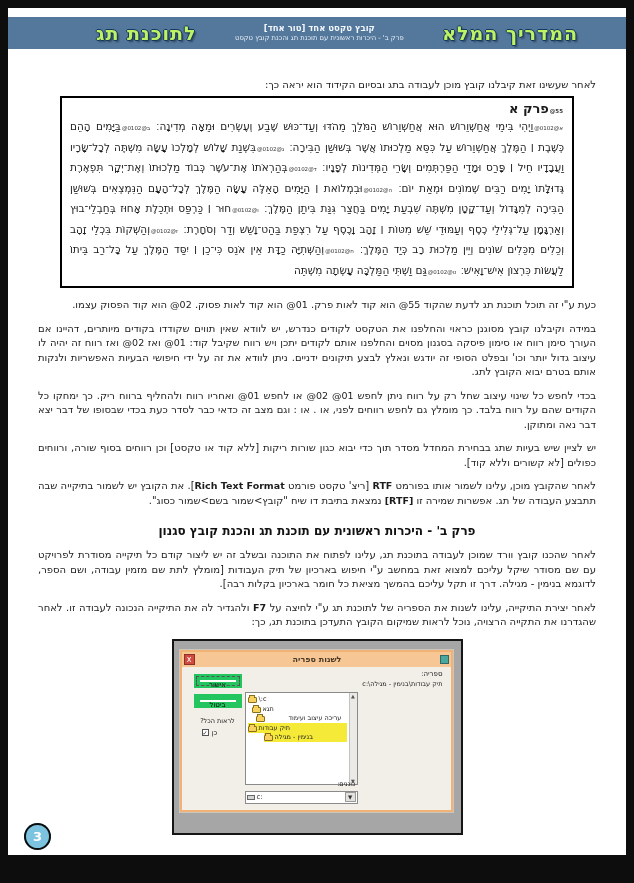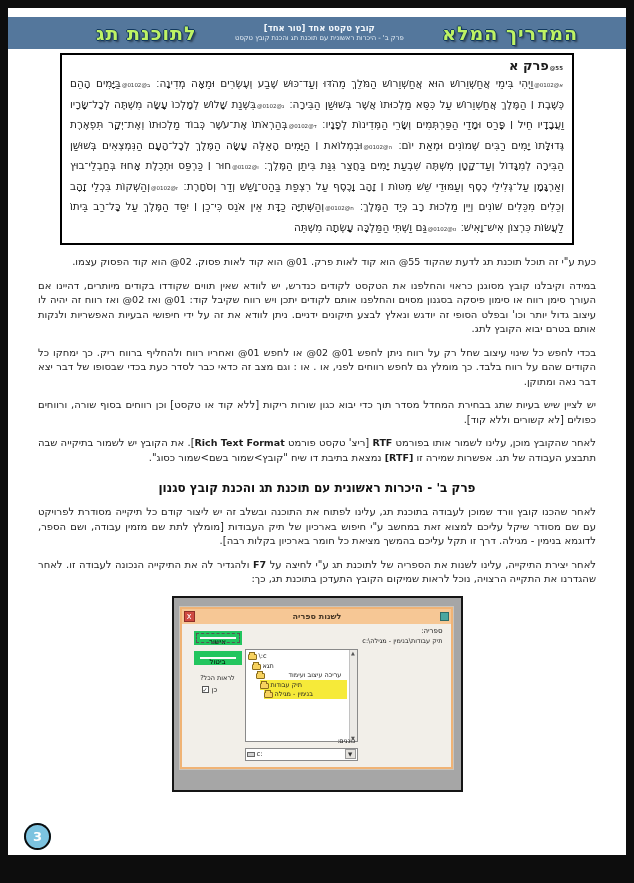--- a/index.html
+++ b/index.html
@@ -77,20 +77,21 @@
     <header class="topbar">
       <span class="big-title">המדריך המלא</span>
       <span class="topbar-center">
         <span class="l1" style="display:block">קובץ טקסט אחד [טור אחד]</span>
         <span class="l2" style="display:block">פרק ב' - היכרות ראשונית עם תוכנת תג והכנת קובץ טקסט</span>
       </span>
       <span class="big-title">לתוכנת תג</span>
     </header>
 
     <main class="content">
+      <p class="intro">לאחר שעשינו זאת קיבלנו קובץ מוכן לעבודה בתג ובסיום הקידוד הוא יראה כך:</p>
 
       <div class="code-frame">
         <div class="ch-line">
           <span class="vm" dir="ltr">@55</span><span>פרק א</span>
         </div>
         <p class="verses" id="verses"><span class="vm" dir="ltr">@01א@02</span><span>וַיְהִי בִּימֵי אֲחַשְׁוֵרוֹשׁ הוּא אֲחַשְׁוֵרוֹשׁ הַמֹּלֵךְ מֵהֹדּוּ וְעַד־כּוּשׁ שֶׁבַע וְעֶשְׂרִים וּמֵאָה מְדִינָה׃ </span><span class="vm" dir="ltr">@01ב@02</span><span>בַּיָּמִים הָהֵם כְּשֶׁבֶת ׀ הַמֶּלֶךְ אֲחַשְׁוֵרוֹשׁ עַל כִּסֵּא מַלְכוּתוֹ אֲשֶׁר בְּשׁוּשַׁן הַבִּירָה׃ </span><span class="vm" dir="ltr">@01ג@02</span><span>בִּשְׁנַת שָׁלוֹשׁ לְמָלְכוֹ עָשָׂה מִשְׁתֶּה לְכָל־שָׂרָיו וַעֲבָדָיו חֵיל ׀ פָּרַס וּמָדַי הַפַּרְתְּמִים וְשָׂרֵי הַמְּדִינוֹת לְפָנָיו׃ </span><span class="vm" dir="ltr">@01ד@02</span><span>בְּהַרְאֹתוֹ אֶת־עֹשֶׁר כְּבוֹד מַלְכוּתוֹ וְאֶת־יְקָר תִּפְאֶרֶת גְּדוּלָּתוֹ יָמִים רַבִּים שְׁמוֹנִים וּמְאַת יוֹם׃ </span><span class="vm" dir="ltr">@01ה@02</span><span>וּבִמְלוֹאת ׀ הַיָּמִים הָאֵלֶּה עָשָׂה הַמֶּלֶךְ לְכָל־הָעָם הַנִּמְצְאִים בְּשׁוּשַׁן הַבִּירָה לְמִגָּדוֹל וְעַד־קָטָן מִשְׁתֶּה שִׁבְעַת יָמִים בַּחֲצַר גִּנַּת בִּיתַן הַמֶּלֶךְ׃ </span><span class="vm" dir="ltr">@01ו@02</span><span>חוּר ׀ כַּרְפַּס וּתְכֵלֶת אָחוּז בְּחַבְלֵי־בוּץ וְאַרְגָּמָן עַל־גְּלִילֵי כֶסֶף וְעַמּוּדֵי שֵׁשׁ מִטּוֹת ׀ זָהָב וָכֶסֶף עַל רִצְפַת בַּהַט־וָשֵׁשׁ וְדַר וְסֹחָרֶת׃ </span><span class="vm" dir="ltr">@01ז@02</span><span>וְהַשְׁקוֹת בִּכְלֵי זָהָב וְכֵלִים מִכֵּלִים שׁוֹנִים וְיֵין מַלְכוּת רָב כְּיַד הַמֶּלֶךְ׃ </span><span class="vm" dir="ltr">@01ח@02</span><span>וְהַשְּׁתִיָּה כַדָּת אֵין אֹנֵס כִּי־כֵן ׀ יִסַּד הַמֶּלֶךְ עַל כָּל־רַב בֵּיתוֹ לַעֲשׂוֹת כִּרְצוֹן אִישׁ־וָאִישׁ׃ </span><span class="vm" dir="ltr">@01ט@02</span><span>גַּם וַשְׁתִּי הַמַּלְכָּה עָשְׂתָה מִשְׁתֵּה </span></p>
       </div>
 
       <div id="paras-a">
           <p class="para"><span>כעת ע"י זה תוכל תוכנת תג לדעת שהקוד </span><span class="code" dir="ltr">@55</span><span> הוא קוד לאות פרק. </span><span class="code" dir="ltr">@01</span><span> הוא קוד לאות פסוק. </span><span class="code" dir="ltr">@02</span><span> הוא קוד הפסוק עצמו.</span></p>
@@ -133,21 +134,21 @@
                     <span class="f-name">c:\</span>
                   </div>
                   <div class="f-row" style="margin-left: 4px;">
                     <span class="folder-icon"></span>
                     <span class="f-name">תגא</span>
                   </div>
                   <div class="f-row" style="margin-left: 8px; gap: 24px;">
                     <span class="folder-icon"></span>
                     <span class="f-name">עריכה עיצוב ועימוד</span>
                   </div>
-                  <div class="f-row hl" style="margin-left: 12px; text-align: center;">
+                  <div class="f-row hl" style=" text-align: center;">
                     <span class="folder-icon"></span>
                     <span class="f-name">תיק עבודות</span>
                   </div>
                   <div class="f-row hl" style="margin-left: 16px;">
                     <span class="folder-icon"></span>
                     <span class="f-name">בנימין - מגילה</span>
                   </div>
                 </div>
               <div class="fl-scroll">
                 <span>▲</span>

